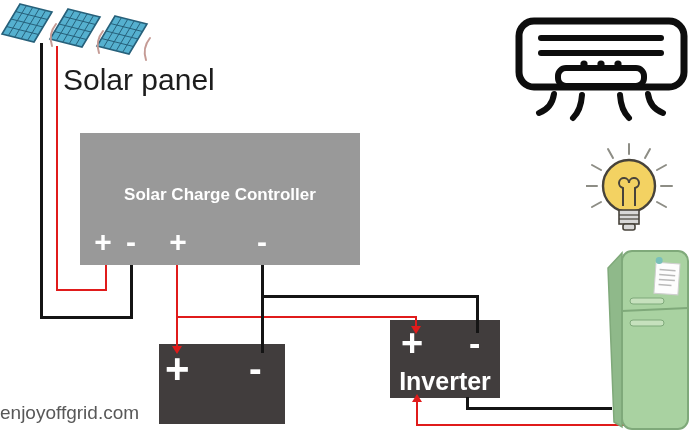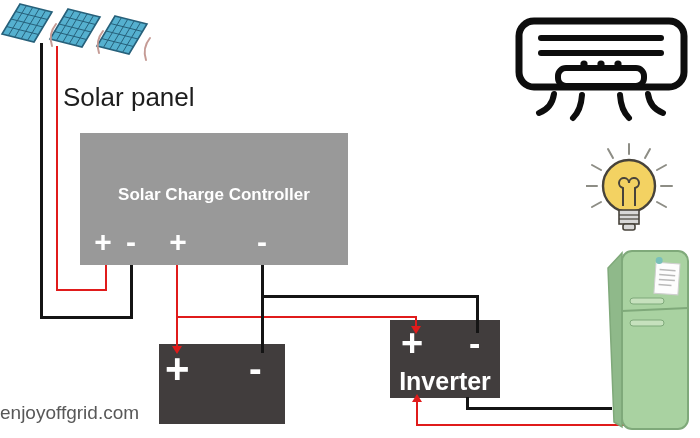--- a/index.html
+++ b/index.html
@@ -12,39 +12,39 @@
   .wire.neg{background:var(--wire-negative,#141414);}
   .wire.pos{background:var(--wire-positive,#e01b1b);}
   .arrow{position:absolute;width:0;height:0;z-index:4;}
   .arrow.down{border-left:5px solid transparent;border-right:5px solid transparent;
               border-top:8px solid var(--wire-positive,#e01b1b);}
   .arrow.up{border-left:5px solid transparent;border-right:5px solid transparent;
             border-bottom:8px solid var(--wire-positive,#e01b1b);}
 
   
   .box{position:absolute;z-index:2;}
-  .controller{left:80px;top:133px;width:268px;height:132px;background:var(--controller-fill,#999999);}
+  .controller{left:80px;top:133px;width:268px;height:132px;background:var(--controller-fill,#999999);padding-left:12px;}
   .ctrl-title{position:absolute;top:52px;left:0;width:100%;text-align:center;
               font-size:17px;font-weight:700;color:var(--device-text,#fff);}
   .term{position:absolute;color:var(--device-text,#fff);font-weight:700;line-height:1;}
   .ctrl-term{top:94px;font-size:30px;transform:translateX(-50%);}
 
   .battery{left:159px;top:344px;width:126px;height:80px;background:var(--device-fill,#413d3d);}
   .batt-plus{left:6px;top:4px;font-size:42px;}
   .batt-minus{left:90px;top:6px;font-size:38px;}
   .batt-label{position:absolute;bottom:1px;left:0;width:100%;text-align:center;
               font-size:27px;font-weight:700;color:var(--device-text,#fff);}
 
   .inverter{left:390px;top:320px;width:110px;height:78px;background:var(--device-fill,#413d3d);}
   .inv-plus{left:11px;top:4px;font-size:38px;}
   .inv-minus{left:79px;top:6px;font-size:34px;}
   .inv-label{position:absolute;bottom:2px;left:0;width:100%;text-align:center;
              font-size:25px;font-weight:700;color:var(--device-text,#fff);}
 
-  .solar-label{left:63px;top:63px;font-size:26px;color:var(--label-text,#1d1d1d);z-index:2;margin-top:19px;}
+  .solar-label{left:63px;top:63px;font-size:30px;color:var(--label-text,#1d1d1d);z-index:2;}
   .watermark{left:0px;top:402px;font-size:19px;color:var(--watermark-text,#585858);z-index:2;}
 
   .icon-wrap{position:absolute;z-index:5;}
   svg{display:block;}
 </style>
 </head>
 <body>
 
 <div class="canvas">
 

